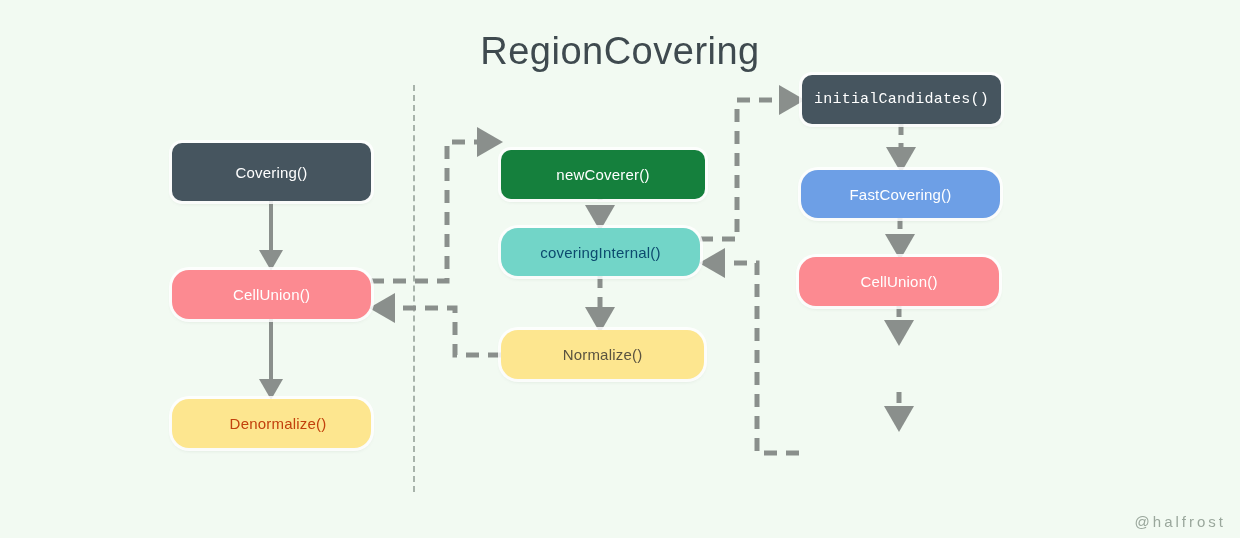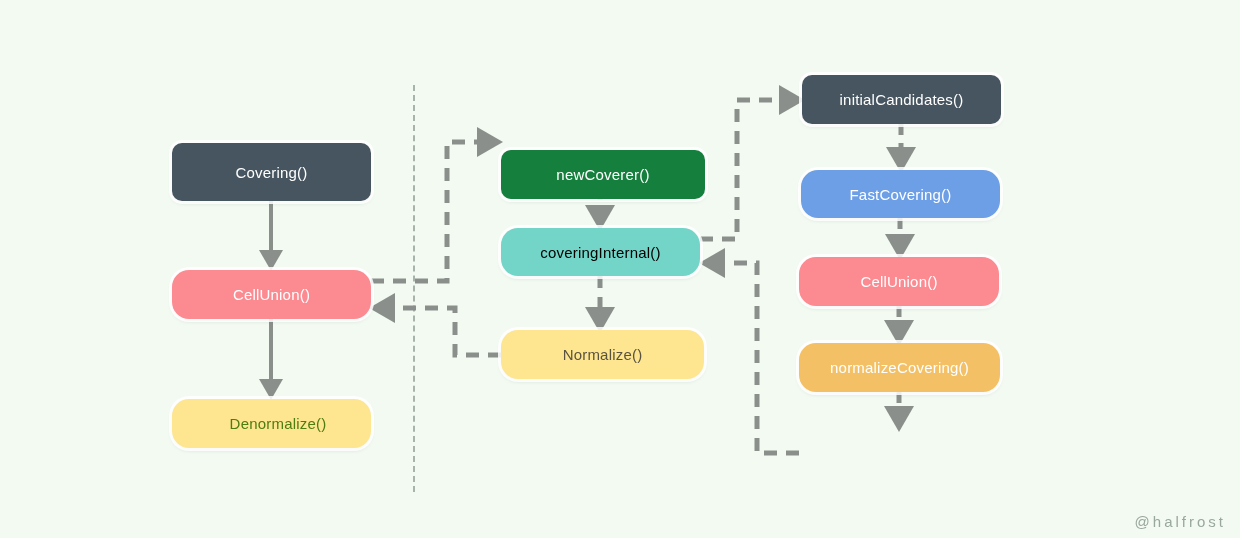--- a/index.html
+++ b/index.html
@@ -63,20 +63,21 @@
     position: absolute;
     width: 0;
     border-left: 2px dashed #a8b3ab;
   }
 </style>
 </head>
 <body>
 
 <div id="stage">
 
+  <div id="title">RegionCovering</div>
 
   <div class="divider" style="left:413px; top:85px; height:407px;"></div>
 
   <svg id="wires" viewBox="0 0 1240 538">
     <defs>
       <marker id="ah" markerWidth="9" markerHeight="9" refX="3.0" refY="3" orient="auto" markerUnits="strokeWidth">
         <path d="M0,0 L0,6 L5.2,3 z" fill="#8a8f8c"></path>
       </marker>
     </defs>
 
@@ -106,48 +107,45 @@
   </svg>
 
   <div class="node rounded" style="left:172px; top:143px; width:199px; height:58px; background:#46555f; color:#ffffff;">
     <span class="lbl">Covering()</span>
   </div>
 
   <div class="node" style="left:172px; top:270px; width:199px; height:49px; background:#fc8a91; color:#ffffff;">
     <span class="lbl">CellUnion()</span>
   </div>
 
-  <div class="node" style="left:172px; top:399px; width:199px; height:49px; background:#fde68f; color:#4d7c0f;padding-left:13px;">
+  <div class="node" style="left:172px; top:399px; width:199px; height:49px; background:#fde68f; color:#c2410c;padding-left:13px;">
     <span class="lbl">Denormalize()</span>
   </div>
 
   <div class="node rounded" style="left:501px; top:118px; width:204px; height:49px; background:#15803d; color:#ffffff;margin-top:32px;">
     <span class="lbl">newCoverer()</span>
   </div>
 
-  <div class="node" style="left:501px; top:228px; width:199px; height:48px; background:#72d5c8; color:#000000;">
+  <div class="node" style="left:501px; top:228px; width:199px; height:48px; background:#72d5c8; color:#0c4a6e;">
     <span class="lbl">coveringInternal()</span>
   </div>
 
   <div class="node" style="left:501px; top:330px; width:203px; height:49px; background:#fde68f; color:#5a5340;">
     <span class="lbl">Normalize()</span>
   </div>
 
-  <div class="node rounded" style="left:802px; top:75px; width:199px; height:49px; background:#46555f; color:#ffffff;">
+  <div class="node rounded" style="left:802px; top:75px; width:199px; height:49px; background:#46555f; color:#ffffff;font-family:Liberation Mono, monospace;">
     <span class="lbl">initialCandidates()</span>
   </div>
 
   <div class="node" style="left:801px; top:170px; width:199px; height:48px; background:#6d9fe6; color:#ffffff;">
     <span class="lbl">FastCovering()</span>
   </div>
 
   <div class="node" style="left:799px; top:257px; width:200px; height:49px; background:#fc8a91; color:#ffffff;">
     <span class="lbl">CellUnion()</span>
   </div>
 
-  <div class="node" style="left:799px; top:343px; width:201px; height:49px; background:#f3c066; color:#ffffff;">
-    <span class="lbl">normalizeCovering()</span>
-  </div>
 
 
   <div id="watermark">@halfrost</div>
 
 </div>
 
 </body></html>

